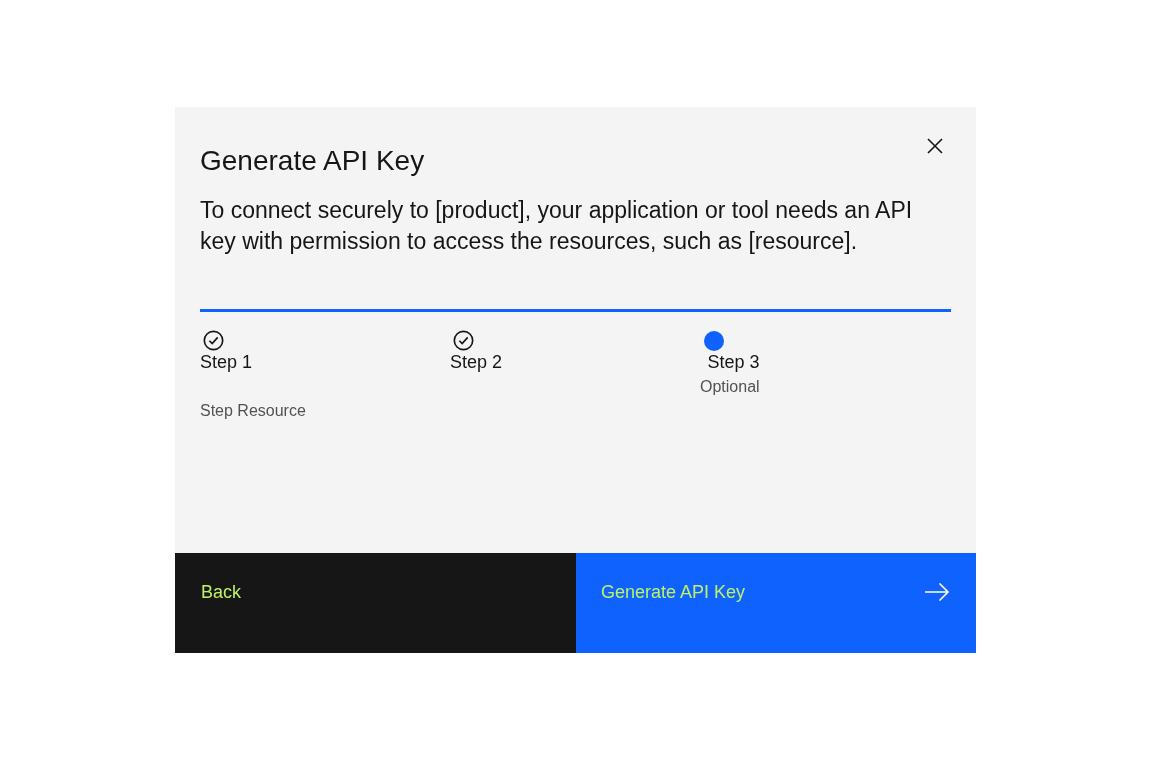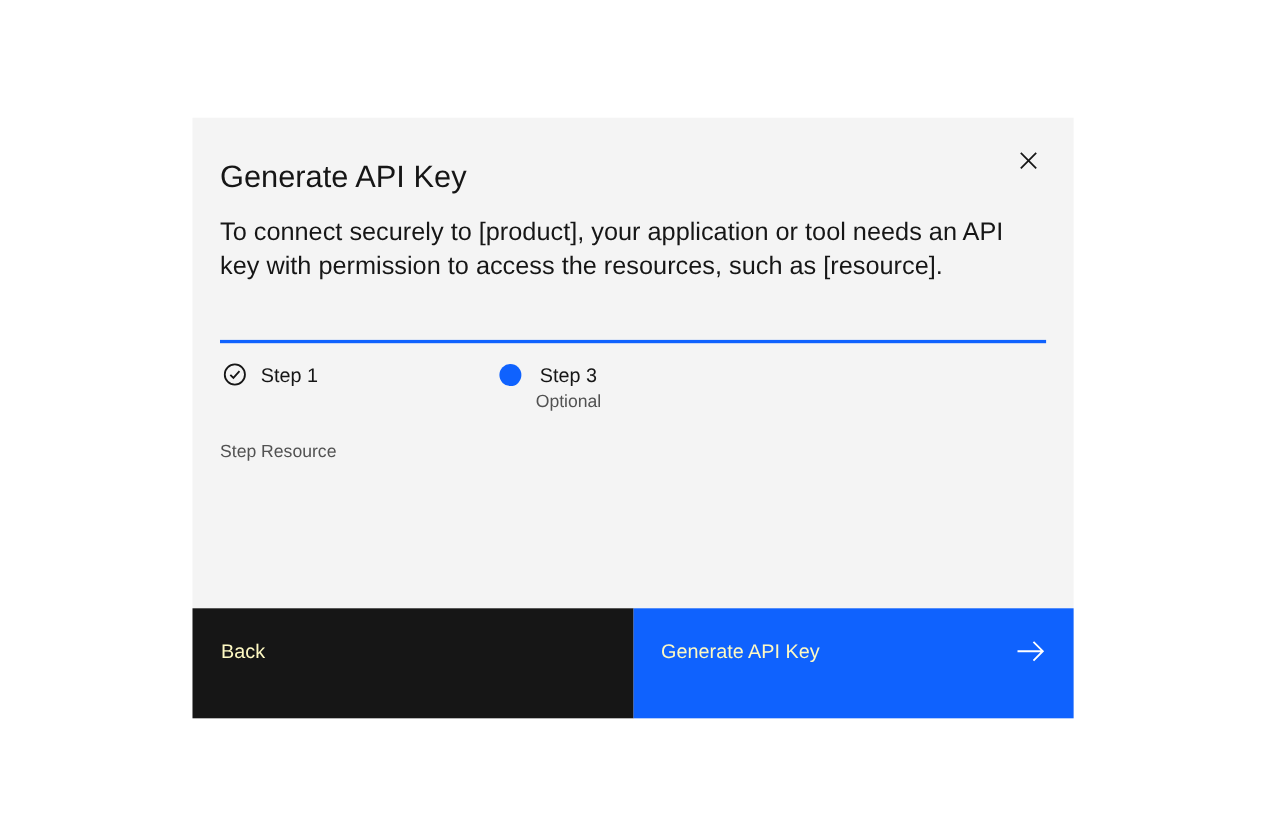--- a/index.html
+++ b/index.html
@@ -58,22 +58,23 @@
     display: flex;
     margin-top: 18px;
   }
   .step {
     display: flex;
     align-items: flex-start;
     width: 250px;
     cursor: pointer;
     background: transparent; border: none;
     font-family: inherit;
-    text-align: center;
+    text-align: right;
     padding: 0;
+    flex-direction: column;
   }
   .step:last-child { width: 251px; }
   .step-icon {
     flex: 0 0 auto;
     margin-left: 3px;
     margin-right: 13px;
     display: block;
   }
   .step-dot {
     flex: 0 0 auto;
@@ -126,21 +127,21 @@
     display: flex;
   }
   .btn {
     border: none;
     font-family: inherit;
     font-size: 18px;
     line-height: 22px;
     text-align: left;
     cursor: pointer;
     padding-top: 28px;
-    color: #fef9c3;
+    color: #bef264;
     display: flex;
     align-items: flex-start;
   }
   .btn-back {
     flex: 0 0 401px;
     background: #161616;
     padding-left: 26px;
   }
   .btn-primary {
     flex: 1 1 auto;
@@ -172,20 +173,27 @@
     <div class="steps">
 
       <button class="step">
         <svg class="step-icon" width="21" height="21" viewBox="0 0 24 24">
           <circle cx="12" cy="12" r="10.5" fill="none" stroke="#161616" stroke-width="1.9"></circle>
           <path d="M7.3 12.3 l3.2 3.2 L16.8 8.4" fill="none" stroke="#161616" stroke-width="1.9"></path>
         </svg>
         <span class="step-label">Step 1</span>
       </button>
 
+      <button class="step">
+        <svg class="step-icon" width="21" height="21" viewBox="0 0 24 24">
+          <circle cx="12" cy="12" r="10.5" fill="none" stroke="#161616" stroke-width="1.9"></circle>
+          <path d="M7.3 12.3 l3.2 3.2 L16.8 8.4" fill="none" stroke="#161616" stroke-width="1.9"></path>
+        </svg>
+        <span class="step-label">Step 2</span>
+      </button>
 
       <button class="step">
         <span class="step-dot"></span>
         <span class="step-texts">
           <span class="step-label">Step 3</span>
           <span class="step-optional">Optional</span>
         </span>
       </button>
 
     </div>

